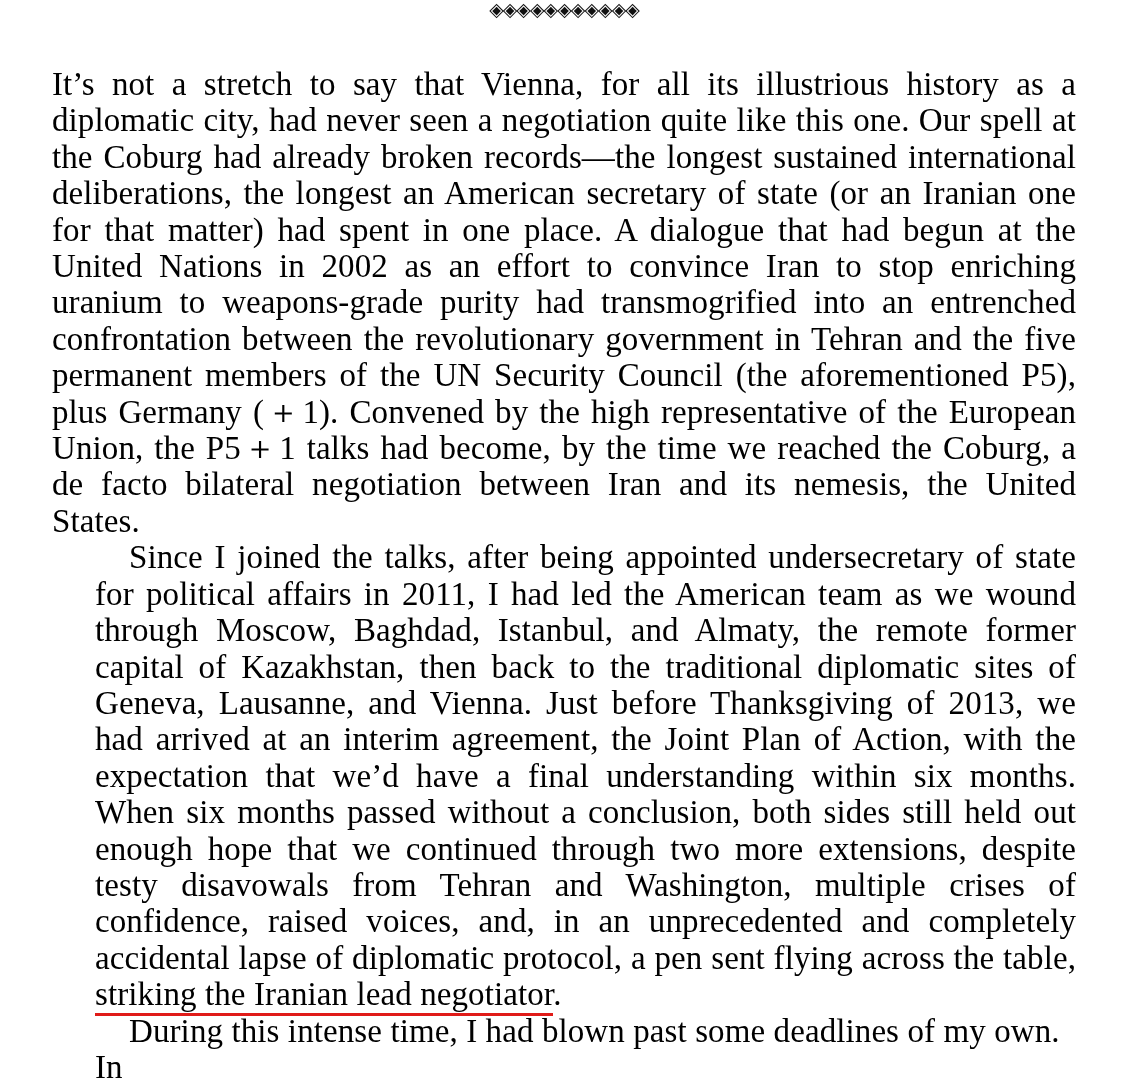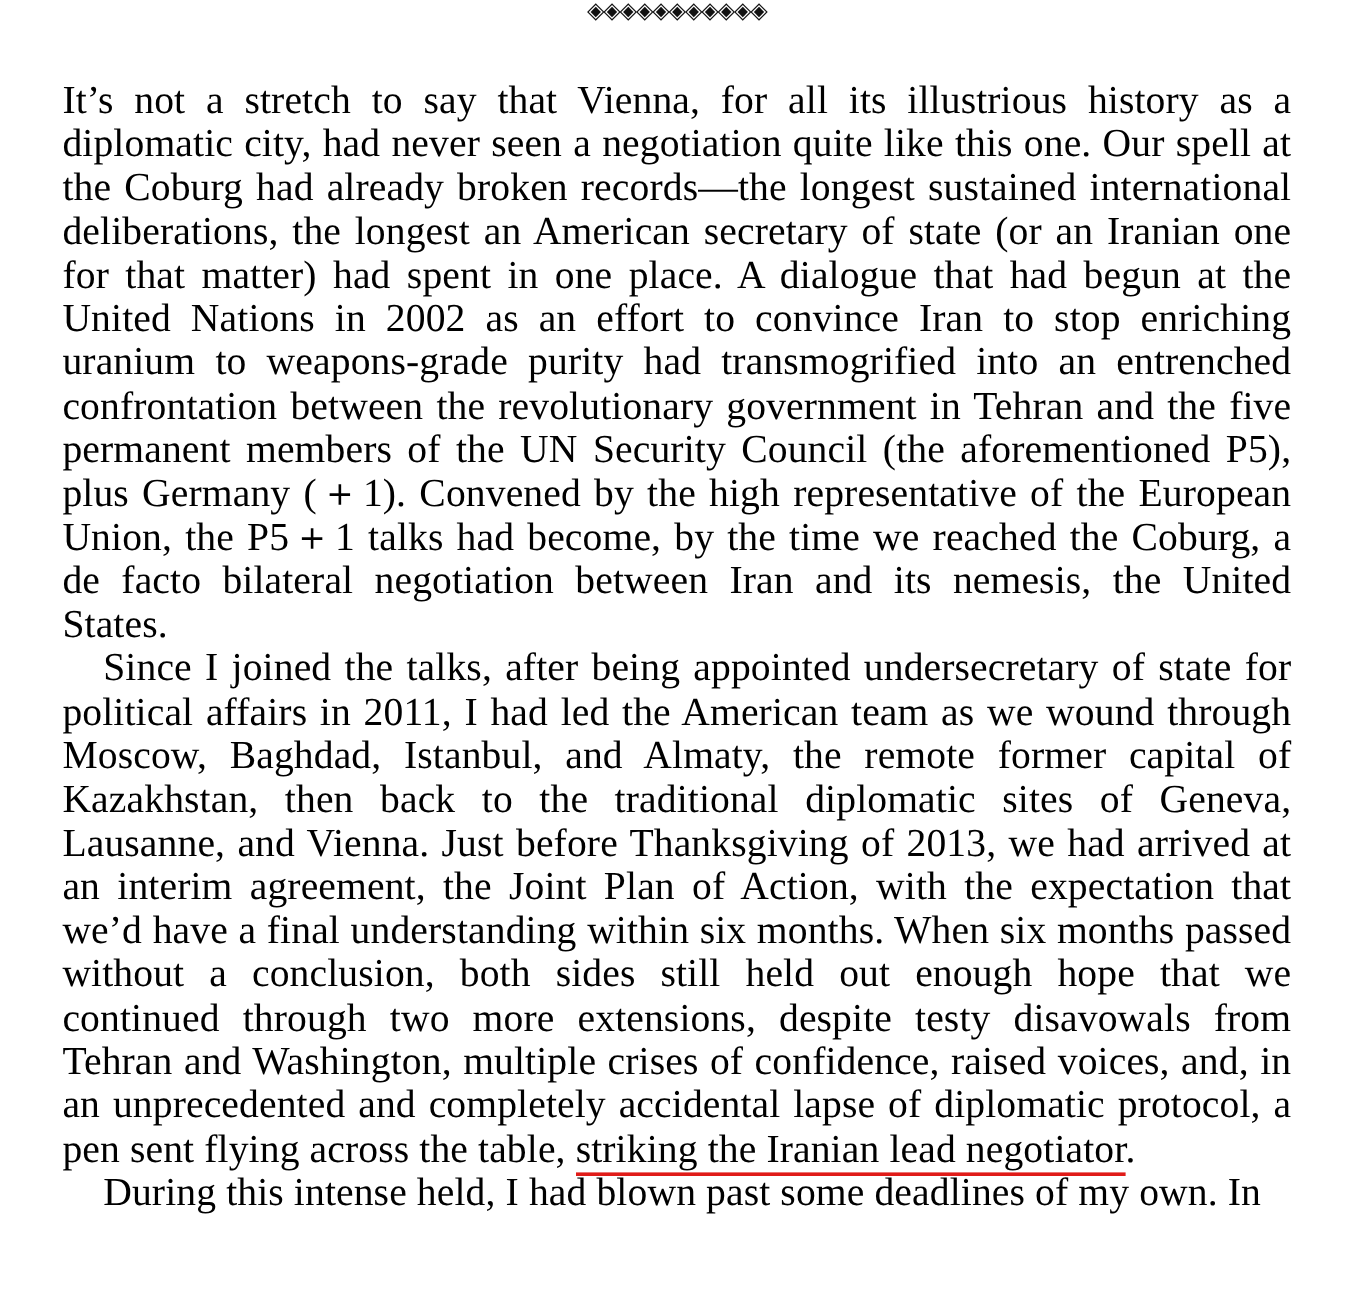--- a/index.html
+++ b/index.html
@@ -39,20 +39,21 @@
     line-height: 36.4px;
     text-align: justify;
     text-justify: inter-word;
     letter-spacing: 0.1px;
   }
   .body-text p {
     margin: 0;
   }
   .body-text p.indent {
     text-indent: 34px;
+    margin-left: 43px;
   }
   .underline-red {
     border-bottom: 3px solid #e01b18;
     padding-bottom: 1px;
     box-decoration-break: clone;
     -webkit-box-decoration-break: clone;
   }
   .last-line {
     text-align: left;
   }
@@ -68,17 +69,17 @@
 
     <p>
       <span>It’s not a stretch to say that Vienna, for all its illustrious history as a diplomatic city, had never seen a negotiation quite like this one. Our spell at the Coburg had already broken records—the longest sustained international deliberations, the longest an American secretary of state (or an Iranian one for that matter) had spent in one place. A dialogue that had begun at the United Nations in 2002 as an effort to convince Iran to stop enriching uranium to weapons-grade purity had transmogrified into an entrenched confrontation between the revolutionary government in Tehran and the five permanent members of the UN Security Council (the aforementioned P5), plus Germany (＋1). Convened by the high representative of the European Union, the P5＋1 talks had become, by the time we reached the Coburg, a de facto bilateral negotiation between Iran and its nemesis, the United States.</span>
     </p>
 
     <p class="indent">
       <span>Since I joined the talks, after being appointed undersecretary of state for political affairs in 2011, I had led the American team as we wound through Moscow, Baghdad, Istanbul, and Almaty, the remote former capital of Kazakhstan, then back to the traditional diplomatic sites of Geneva, Lausanne, and Vienna. Just before Thanksgiving of 2013, we had arrived at an interim agreement, the Joint Plan of Action, with the expectation that we’d have a final understanding within six months. When six months passed without a conclusion, both sides still held out enough hope that we continued through two more extensions, despite testy disavowals from Tehran and Washington, multiple crises of confidence, raised voices, and, in an unprecedented and completely accidental lapse of diplomatic protocol, a pen sent flying across the table, </span><span class="underline-red">striking the Iranian lead negotiator</span><span>.</span>
     </p>
 
     <p class="indent last-line">
-      <span>During this intense held, I had blown past some deadlines of my own. In</span>
+      <span>During this intense time, I had blown past some deadlines of my own. In</span>
     </p>
 
   </div>
 </div>
 
 </body></html>

